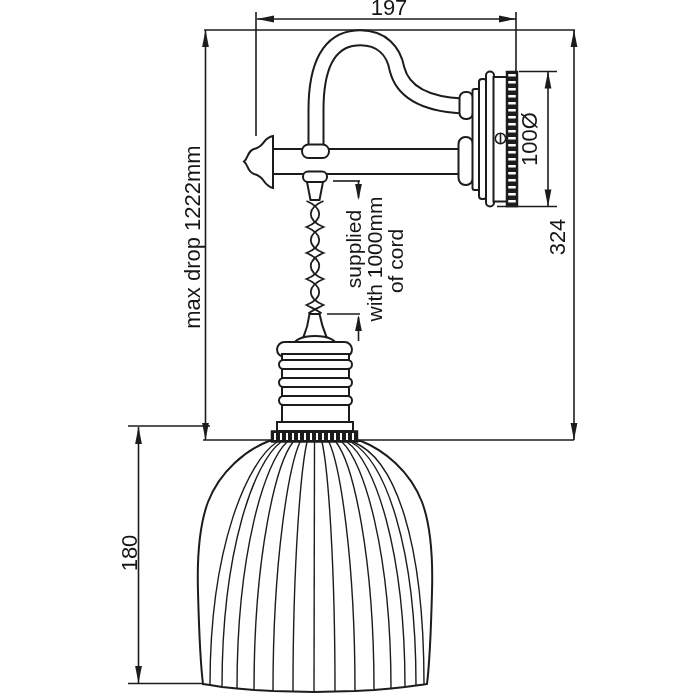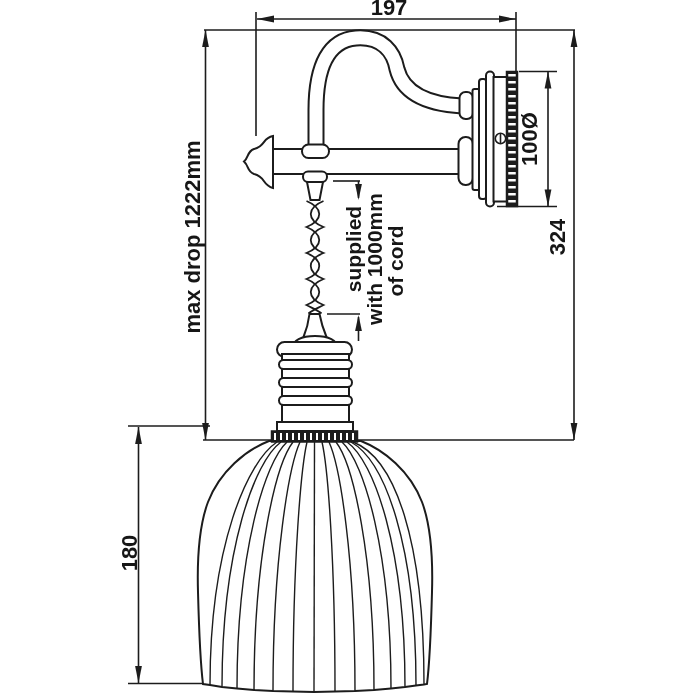--- a/index.html
+++ b/index.html
@@ -1,19 +1,18 @@
 <!DOCTYPE html>
 <html><head>
 <meta charset="utf-8">
 <style>
   html,body{margin:0;padding:0;background:#fff;}
   .stage{
     position:relative;width:700px;height:700px;background:#fff;overflow:hidden;
     font-family:"Liberation Sans", sans-serif;
-    font-weight:bold;
   }
   svg{display:block}
   .dim-text{
     font-family:"Liberation Sans", sans-serif;
     font-size:22px;fill:#161616;letter-spacing:0px;
   }
   .note-text{
     font-family:"Liberation Sans", sans-serif;
     font-size:21px;fill:#161616;
   }

